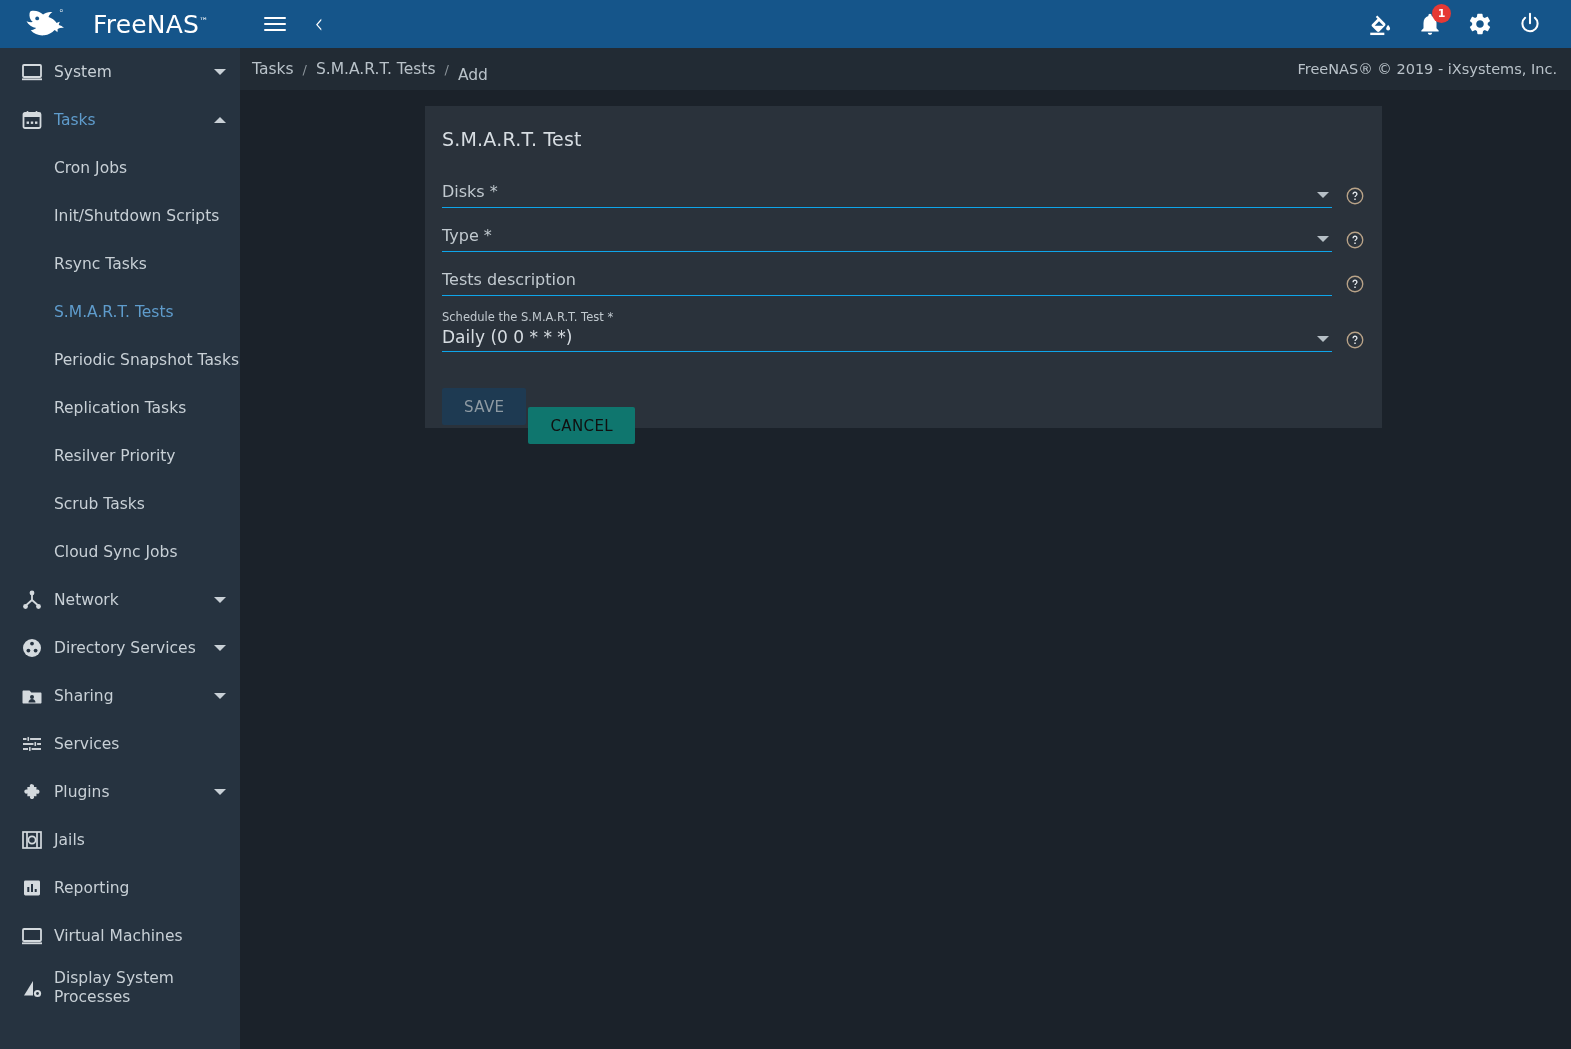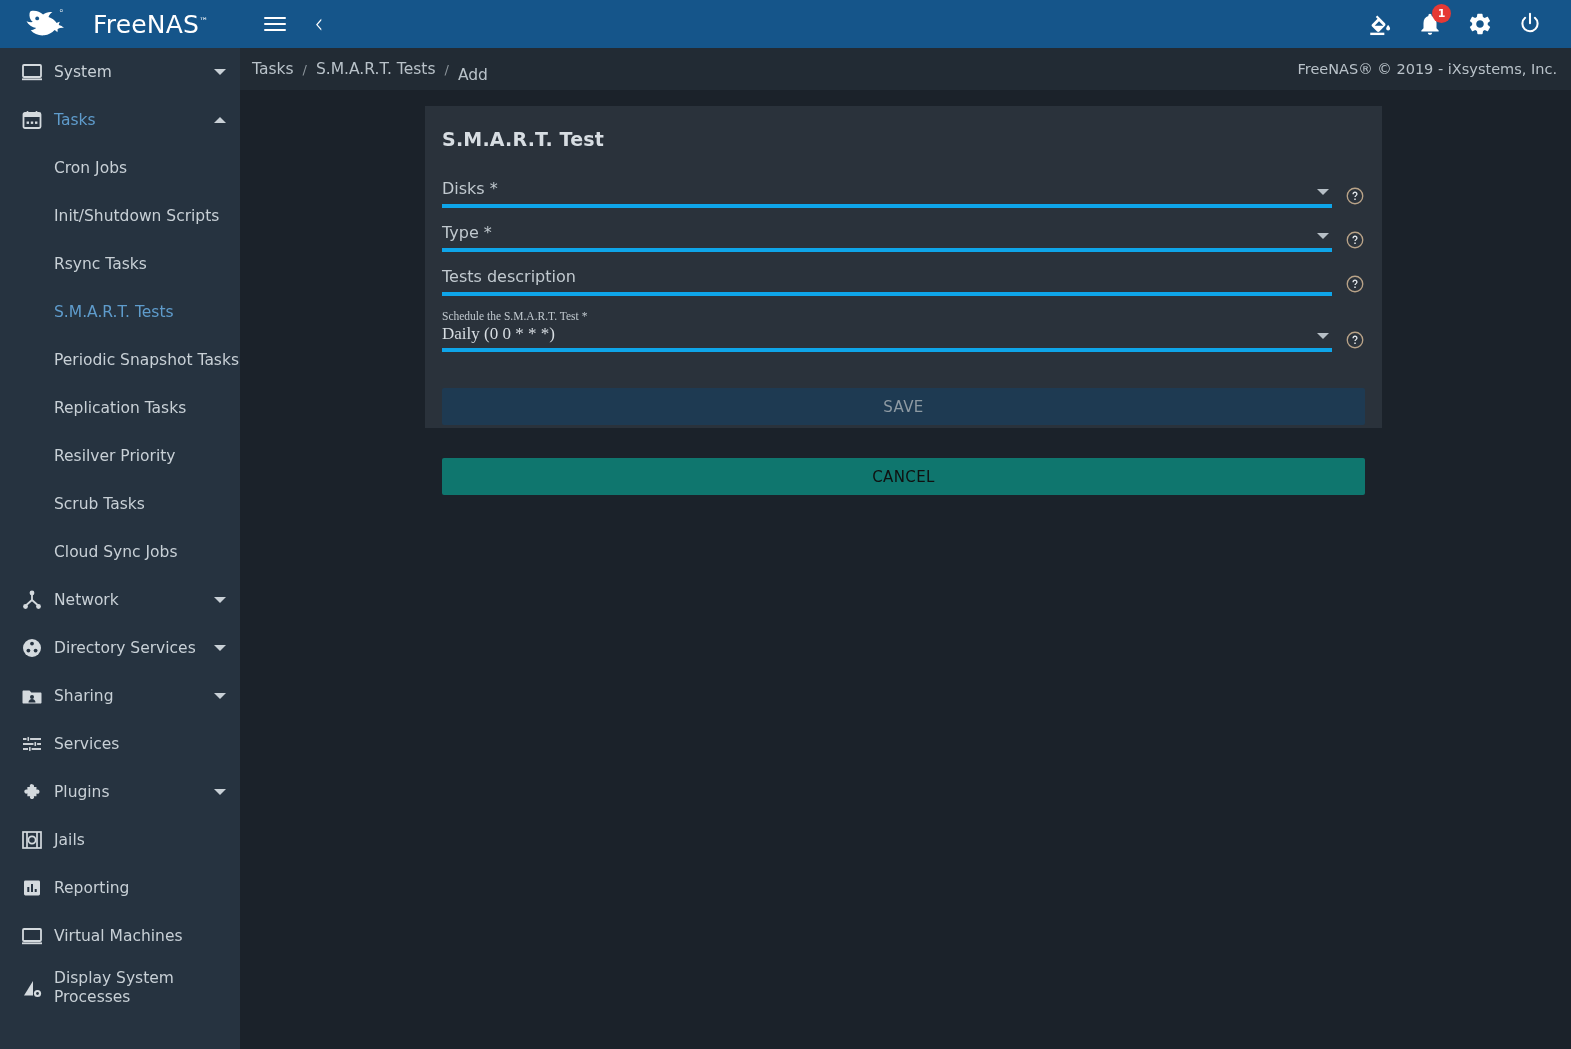--- a/index.html
+++ b/index.html
@@ -127,29 +127,29 @@
   }
 
   
   .card {
     position: absolute; left: 185px; top: 58px;
     width: 957px; height: 322px;
     background: #2a323b;
   }
   .card-title {
     color: #d7dde2; font-size: 19px;
-    padding: 22px 0 0 17px; letter-spacing: .2px; font-weight: bold;
+    padding: 22px 0 0 17px; letter-spacing: .2px;
   }
   .form-area { padding: 16px 17px 0 17px; }
 
   .field { position: relative; display: flex; align-items: flex-end; margin-top: 14px; }
   .field:first-child { margin-top: 12px; }
   .field .fld-main {
     flex: 1 1 auto; position: relative;
-    border-bottom: 4px solid #0ea5e9;
+    border-bottom: 1px solid #0ea5e9;
     height: 30px;
   }
   .field .fld-label {
     position: absolute; left: 0; bottom: 6px;
     color: #c1c9cf; font-size: 16px;
     pointer-events: none;
   }
   .field .fld-floating {
     position: absolute; left: 0; top: -12px;
     color: #c1c9cf; font-size: 11.5px;
@@ -162,23 +162,23 @@
     position: absolute; right: 3px; bottom: 9px;
     width: 0; height: 0;
     border-left: 6px solid transparent;
     border-right: 6px solid transparent;
     border-top: 6px solid #b6bfc6;
   }
   .help-icon {
     flex: 0 0 auto; margin-left: 13px; margin-bottom: 2px;
     width: 20px; height: 20px; cursor: pointer;
   }
-  .field.with-float { margin-top: 26px; font-family: Liberation Serif, serif; }
-
-  .btn-row { display: flex; gap: 14px; padding: 36px 0 0 0; flex-direction: column; }
+  .field.with-float { margin-top: 26px; }
+
+  .btn-row { display: flex; gap: 2px; padding: 36px 0 0 0; }
   .btn {
     border: none; cursor: pointer;
     font-size: 15px; font-weight: 500;
     letter-spacing: .4px;
     padding: 0 22px; height: 37px;
     border-radius: 2px;
     font-family: "DejaVu Sans", "Liberation Sans", sans-serif;
   }
   .btn-save { background: #1e3a52; color: #8e9aa3; }
   .btn-cancel { background: #0f766e; color: #101010; margin-top: 19px; }

